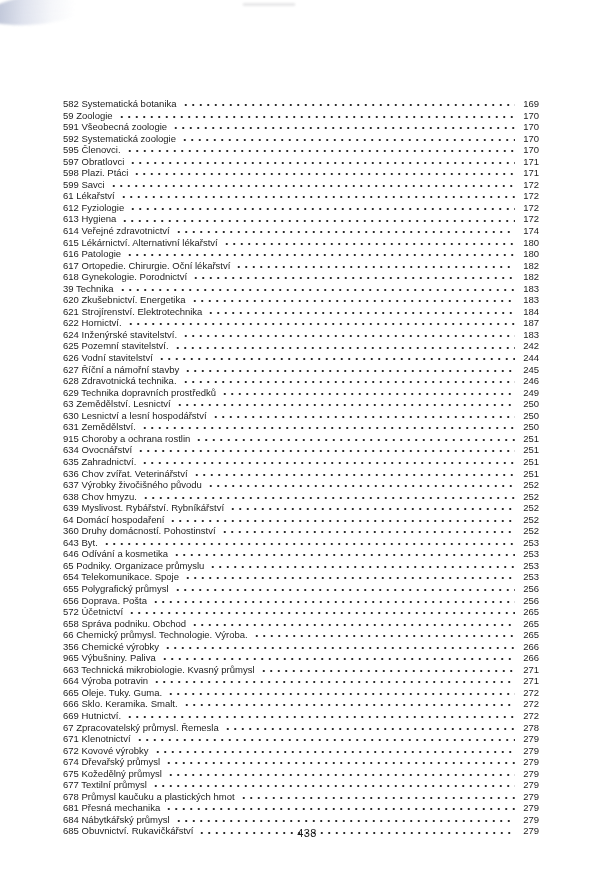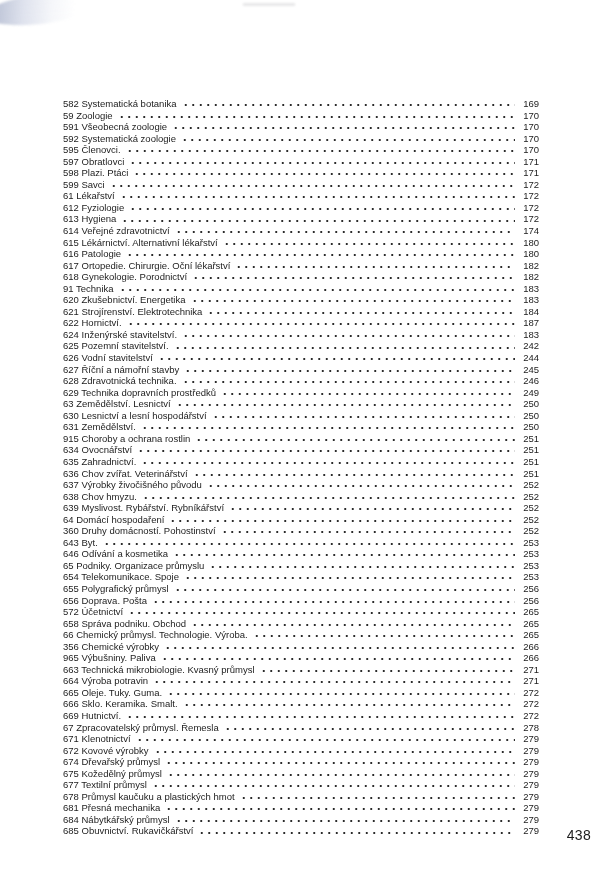--- a/index.html
+++ b/index.html
@@ -69,24 +69,24 @@
     background-position: left calc(100% - 2.5px);
   }
   .toc-page {
     flex: 0 0 auto;
     min-width: 20px;
     text-align: right;
   }
   .page-footer {
     position: absolute;
     top: 827px;
-    left: 9px;
+    left: 16px;
     width: 582px;
-    text-align: right;
-    font-size: 14px;
+    text-align: center;
+    font-size: 11px;
     letter-spacing: 0.3px;
     color: #1c1c1c;
   }
 </style>
 </head>
 <body>
 
 <div class="scan-smudge-topleft"></div>
 <div class="scan-smudge-topcenter"></div>
 
@@ -181,21 +181,21 @@
     <span class="toc-page">182</span>
   </div>
 
   <div class="toc-row">
     <span class="toc-label">618 Gynekologie. Porodnictví</span>
     <span class="toc-leader"></span>
     <span class="toc-page">182</span>
   </div>
 
   <div class="toc-row">
-    <span class="toc-label">91 Technika</span>
+    <span class="toc-label">39 Technika</span>
     <span class="toc-leader"></span>
     <span class="toc-page">183</span>
   </div>
 
   <div class="toc-row">
     <span class="toc-label">620 Zkušebnictví. Energetika</span>
     <span class="toc-leader"></span>
     <span class="toc-page">183</span>
   </div>
 

